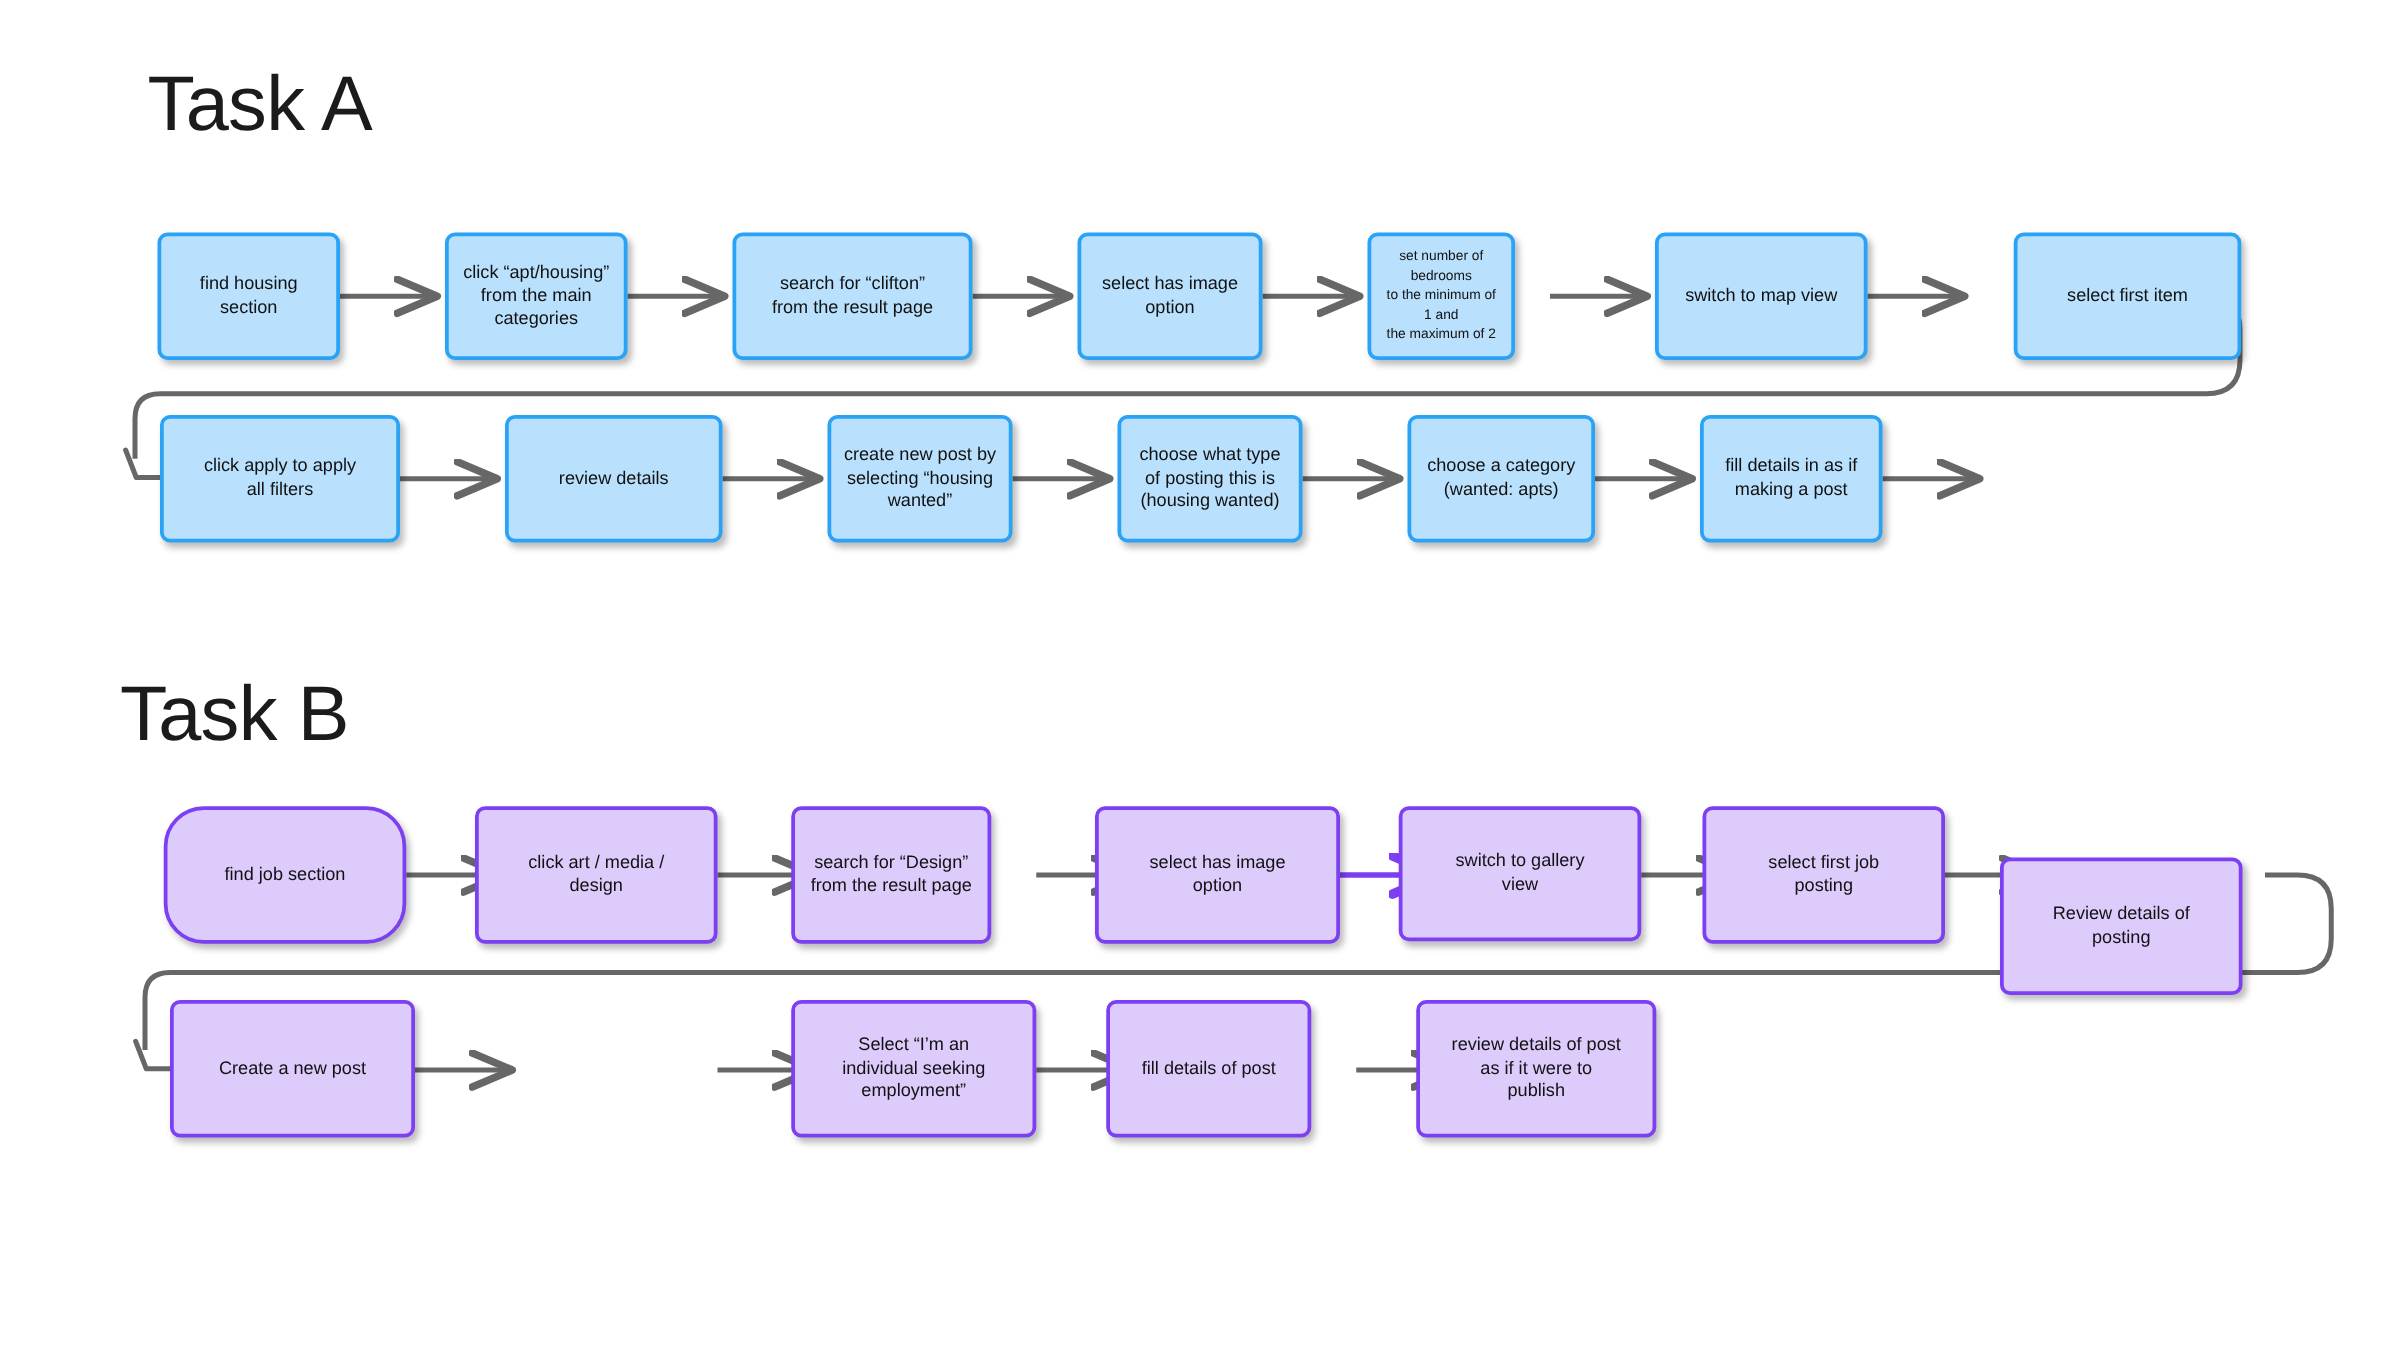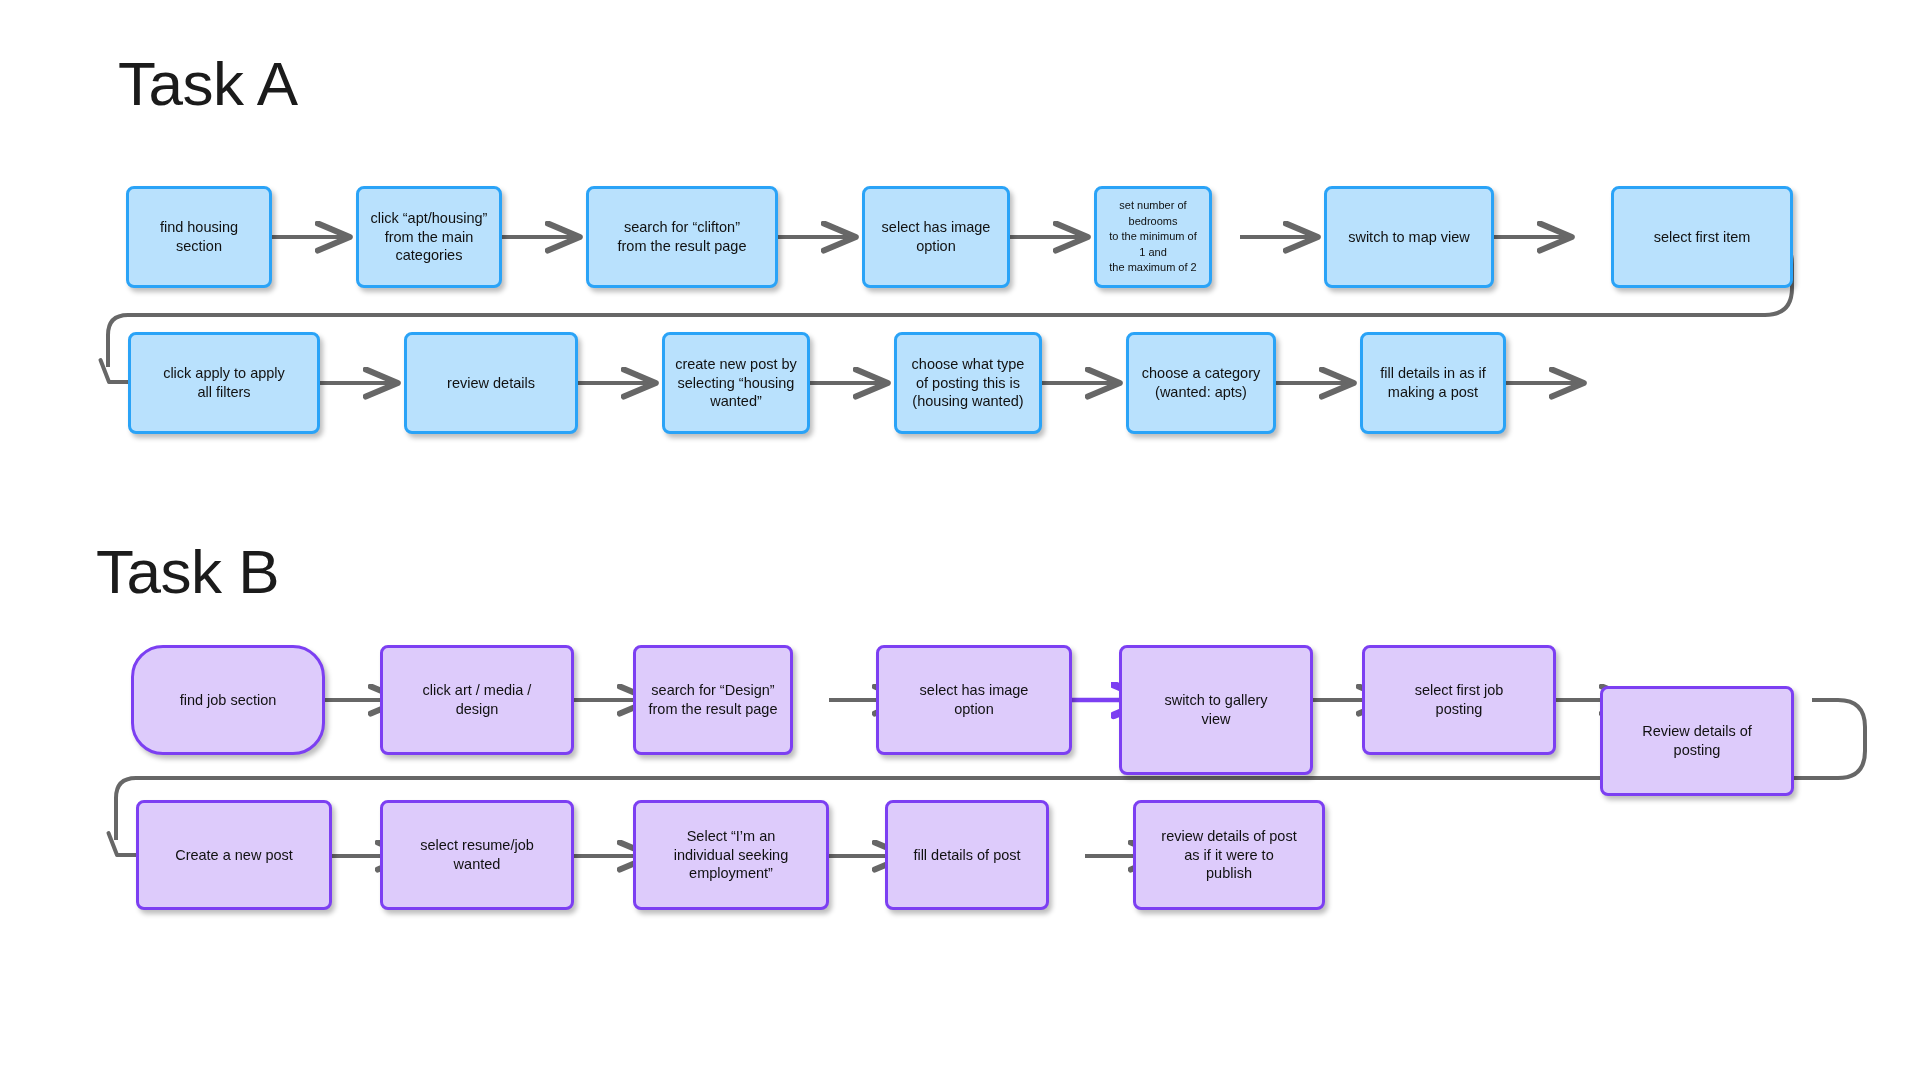--- a/index.html
+++ b/index.html
@@ -247,21 +247,21 @@
     </span>
   </div>
 
   <div class="node purple" style="left:876px; top:645px; width:196px; height:110px;">
     <span>
       <span class="label">select has image</span>
       <span class="label">option</span>
     </span>
   </div>
 
-  <div class="node purple" style="left:1119px; top:645px; width:194px; height:130px;align-items:center;">
+  <div class="node purple" style="left:1119px; top:645px; width:194px; height:108px;align-items:center;">
     <span>
       <span class="label">switch to gallery</span>
       <span class="label">view</span>
     </span>
   </div>
 
   <div class="node purple" style="left:1362px; top:645px; width:194px; height:110px;">
     <span>
       <span class="label">select first job</span>
       <span class="label">posting</span>
@@ -274,26 +274,20 @@
       <span class="label">posting</span>
     </span>
   </div>
 
   <div class="node purple" style="left:136px; top:800px; width:196px; height:110px;">
     <span>
       <span class="label">Create a new post</span>
     </span>
   </div>
 
-  <div class="node purple" style="left:380px; top:800px; width:194px; height:110px;">
-    <span>
-      <span class="label">select resume/job</span>
-      <span class="label">wanted</span>
-    </span>
-  </div>
 
   <div class="node purple" style="left:633px; top:800px; width:196px; height:110px;">
     <span>
       <span class="label">Select “I’m an</span>
       <span class="label">individual seeking</span>
       <span class="label">employment”</span>
     </span>
   </div>
 
   <div class="node purple" style="left:885px; top:800px; width:164px; height:110px;">

